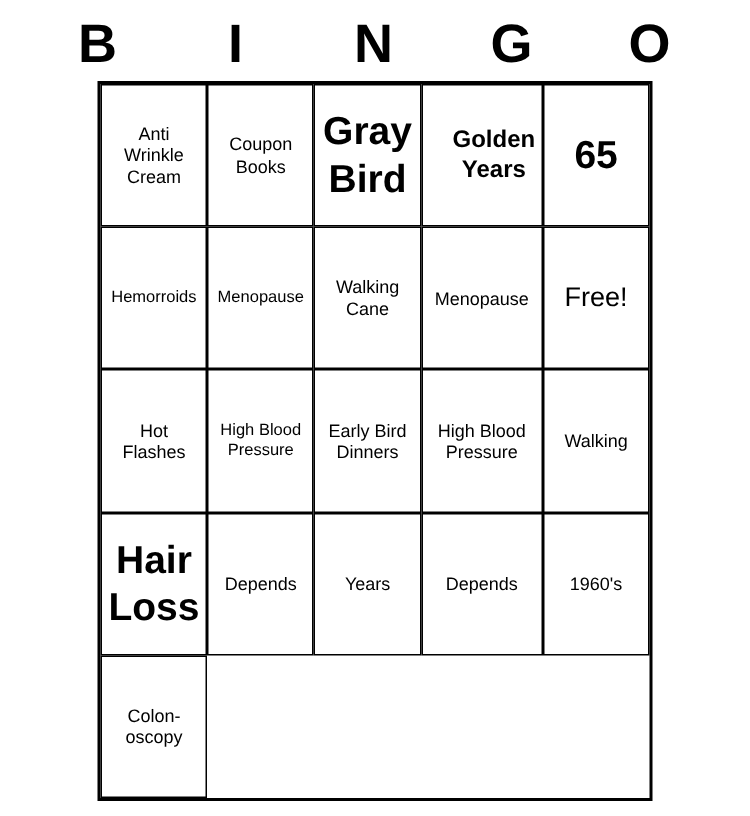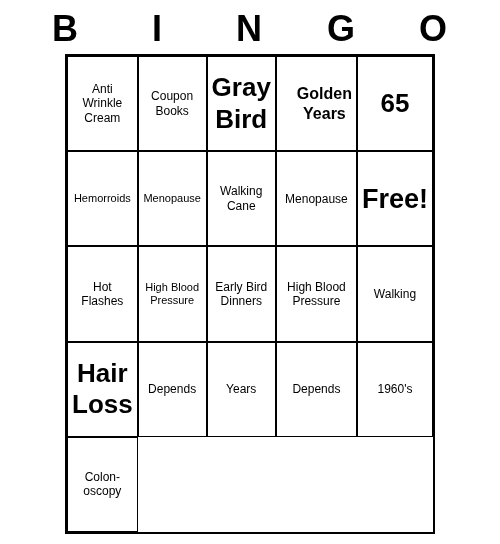--- a/index.html
+++ b/index.html
@@ -41,22 +41,22 @@
       text-align: center;
       padding: 4px;
       font-size: 12px;
       line-height: 1.2;
     }
     .cell.xl-text {
       font-size: 26px;
       font-weight: bold;
     }
     .cell.free {
-      font-size: 27px;
-      font-weight: bold;
+      font-size: 18px;
+      font-weight: normal;
     }
     .cell.med-large {
       font-size: 16px;
       font-weight: bold;
       padding-left: 20px;
     }
   </style>
 </head>
 <body>
 

